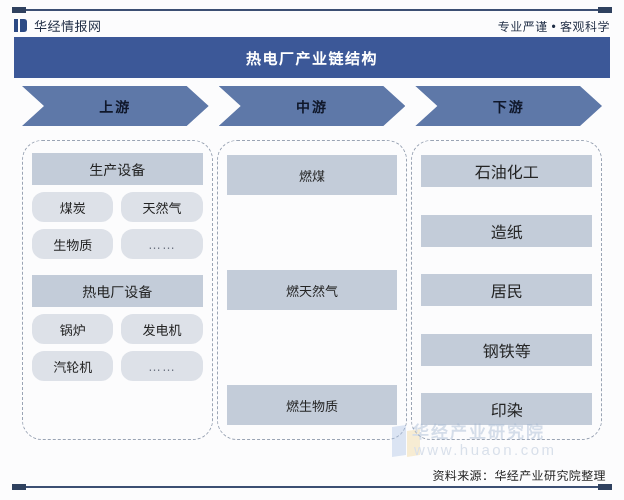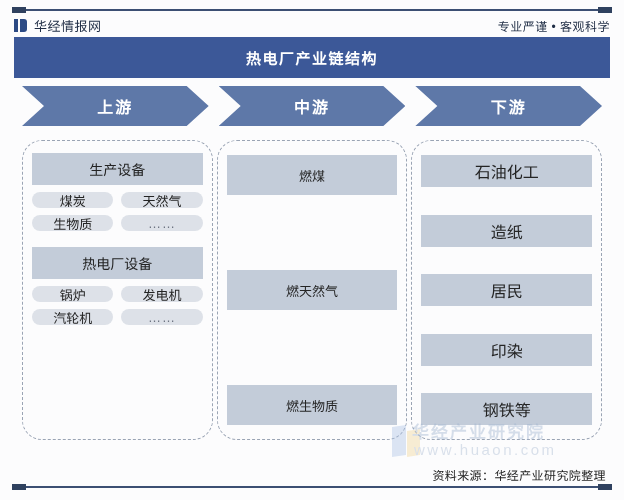--- a/index.html
+++ b/index.html
@@ -121,22 +121,22 @@
     flex: 1 1 0;
     height: 40px;
     background: #5e78a8;
     display: flex;
     align-items: center;
     justify-content: center;
     -webkit-clip-path: polygon(0 0, calc(100% - 22px) 0, 100% 50%, calc(100% - 22px) 100%, 0 100%, 22px 50%);
     clip-path: polygon(0 0, calc(100% - 22px) 0, 100% 50%, calc(100% - 22px) 100%, 0 100%, 22px 50%);
   }
   .chevron span {
-    color: #ffffff;
-    font-size: 16px;
+    color: #0f172a;
+    font-size: 14px;
     font-weight: bold;
     letter-spacing: 2px;
   }
 
   
   .columns {
     position: absolute;
     left: 22px;
     top: 140px;
     width: 580px;
@@ -168,21 +168,21 @@
     align-items: center;
     justify-content: center;
   }
   .box.group-head {
     background: #c3ccd9;
     height: 32px;
     font-size: 14px;
     width: 100%;
   }
   .box.pair-item {
-    height: 16px;
+    height: 30px;
     flex: 1 1 0;
     border-radius: 12px;
   }
   .box.mid-item {
     background: #c3ccd9;
     height: 40px;
     width: 100%;
     font-size: 13px;
   }
   .box.down-item {
@@ -340,22 +340,22 @@
     <div class="col mid">
       <div class="box mid-item">燃煤</div>
       <div class="box mid-item">燃天然气</div>
       <div class="box mid-item">燃生物质</div>
     </div>
 
     <div class="col down">
       <div class="box down-item">石油化工</div>
       <div class="box down-item">造纸</div>
       <div class="box down-item">居民</div>
+      <div class="box down-item">钢铁等</div>
       <div class="box down-item">印染</div>
-      <div class="box down-item">钢铁等</div>
     </div>
 
   </div>
 
   <div class="watermark">
     <span class="wm-logo">
       <i class="blue"></i>
         <i class="yellow"></i>
     </span>
     <span class="wm-text">华经产业研究院</span>

